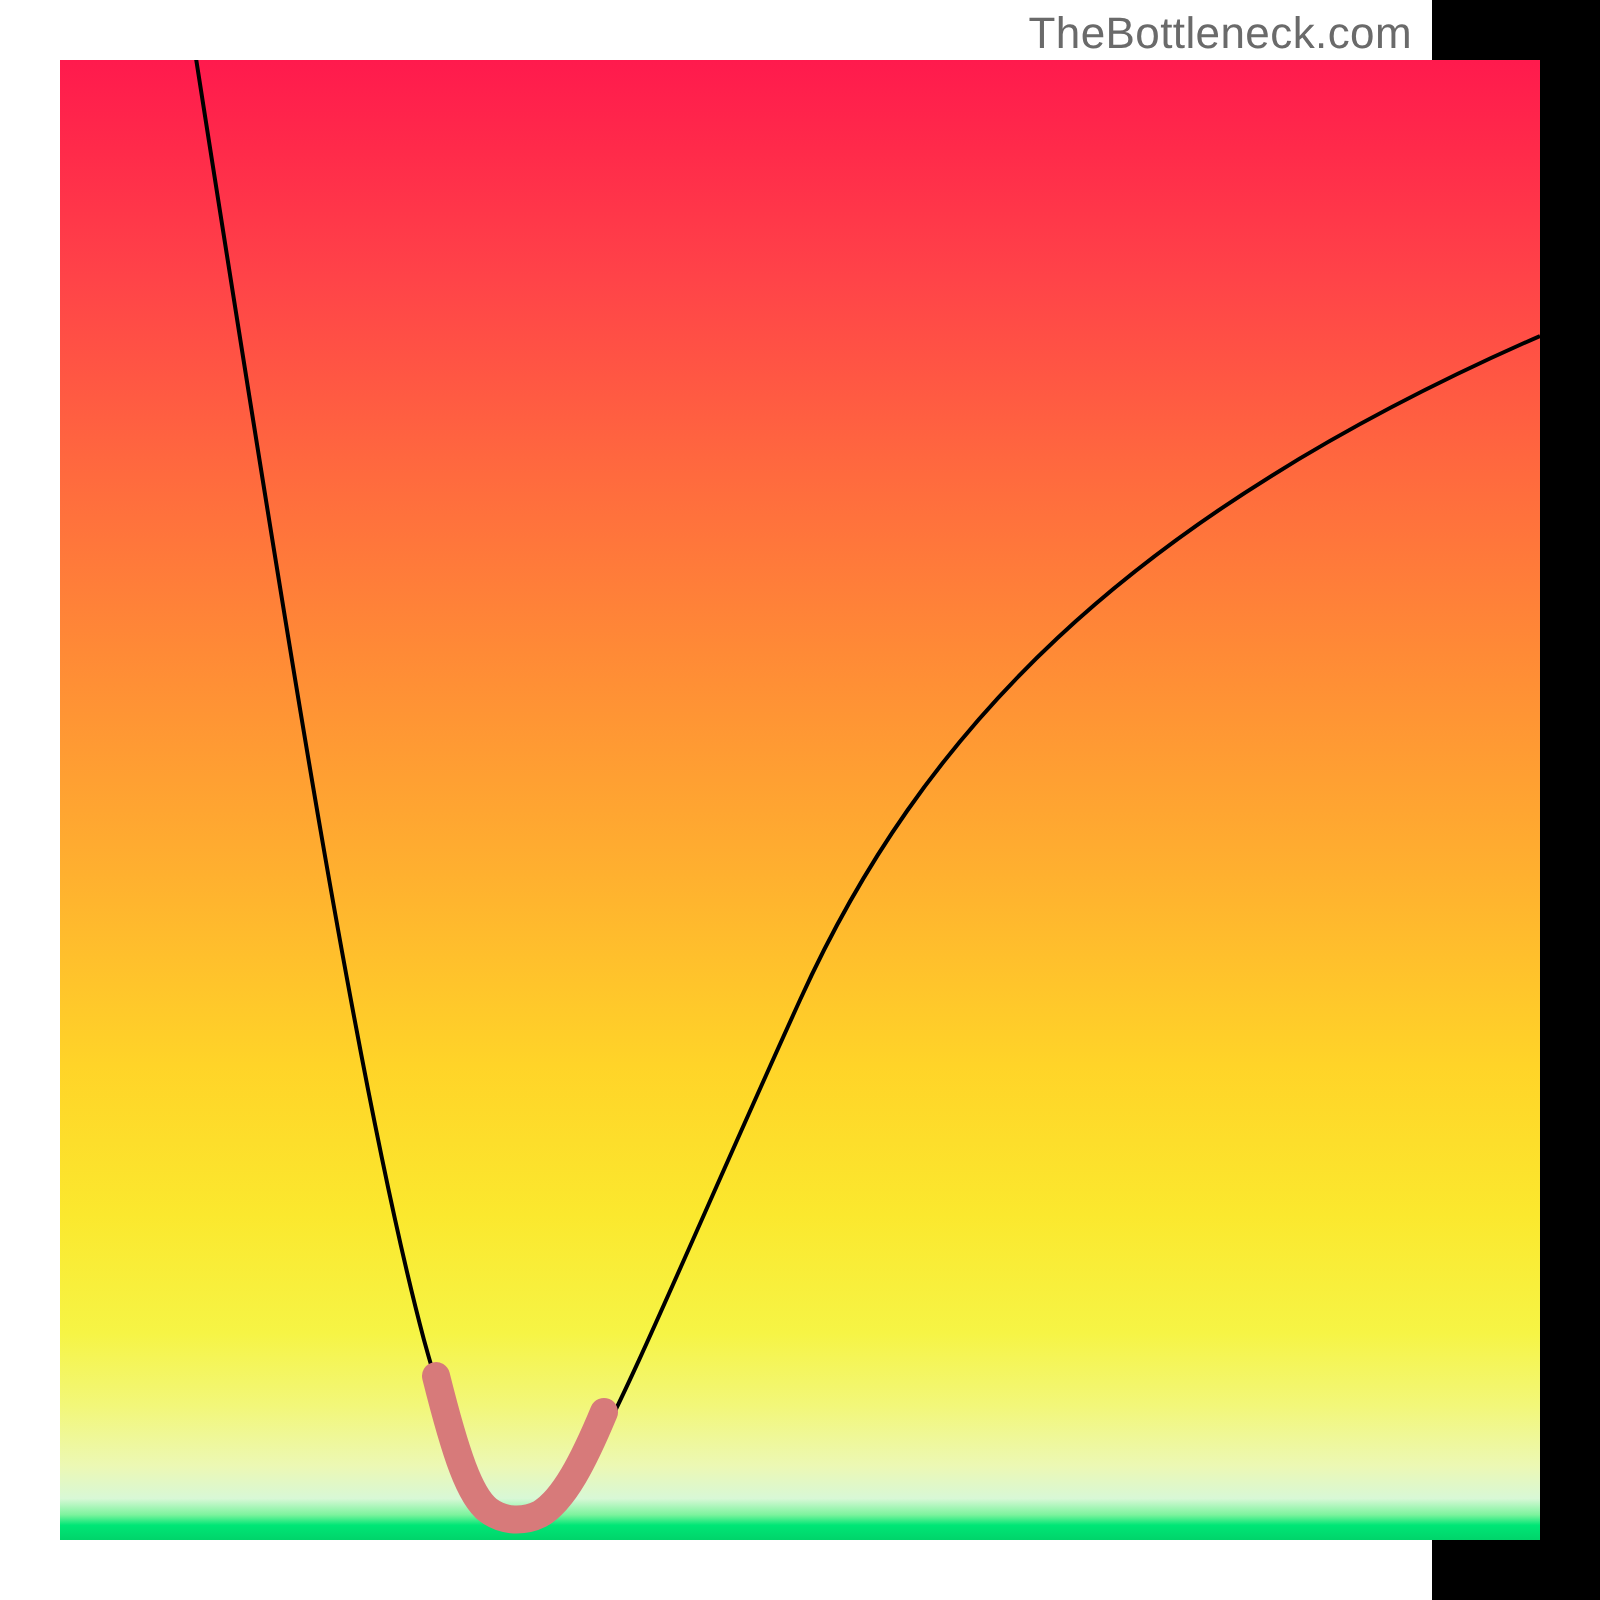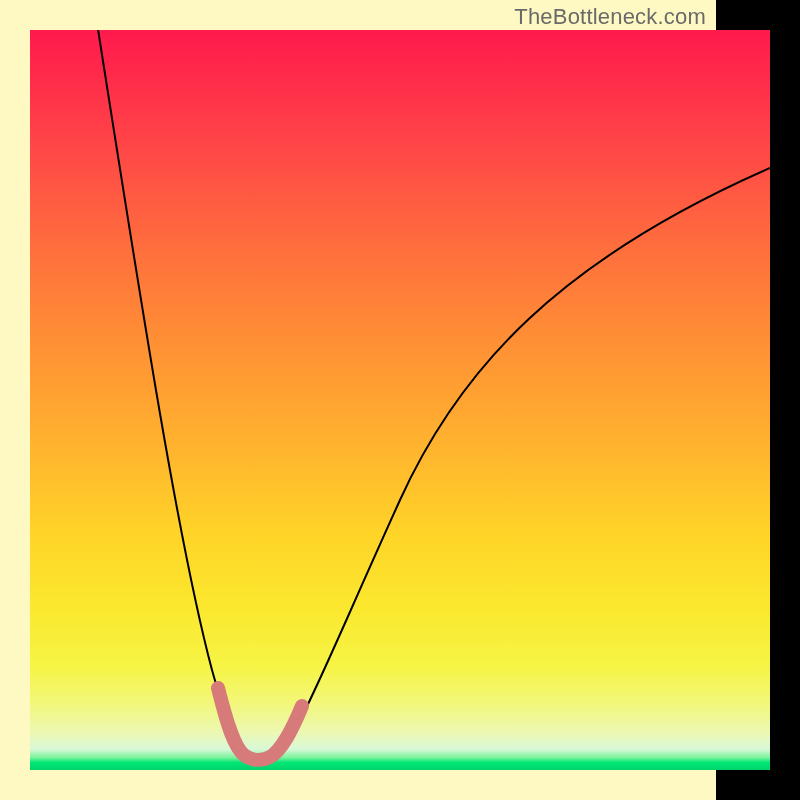--- a/index.html
+++ b/index.html
@@ -1,21 +1,21 @@
 <!DOCTYPE html>
 <html><head>
 <meta charset="utf-8">
 <style>
   * { margin: 0; padding: 0; box-sizing: border-box; }
   html, body { width: 800px; height: 800px; overflow: hidden; background: #000; }
   .frame {
     position: relative;
     width: 716px;
     height: 800px;
-    background: #fef9c3;
+    background: #ffffff;
   }
   .watermark {
     position: absolute;
     top: 4px;
     right: 10px;
     font-family: Arial, Helvetica, sans-serif;
     font-size: 22px;
     font-weight: 500;
     color: #6a6a6a;
     letter-spacing: 0.2px;

